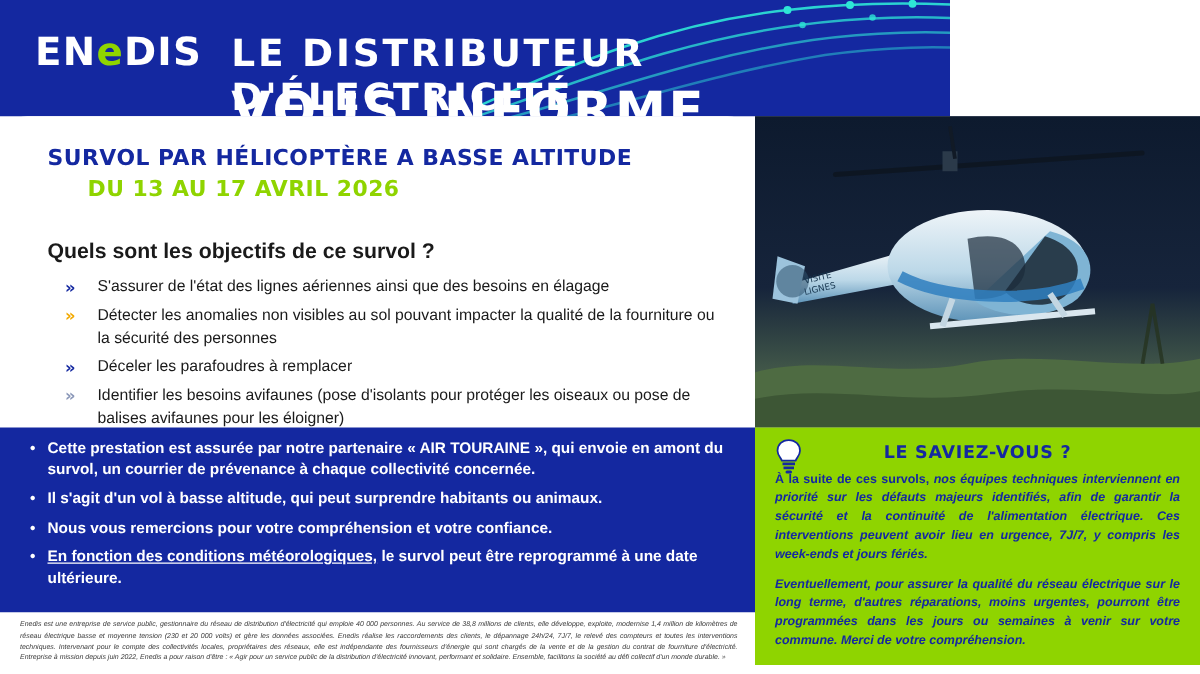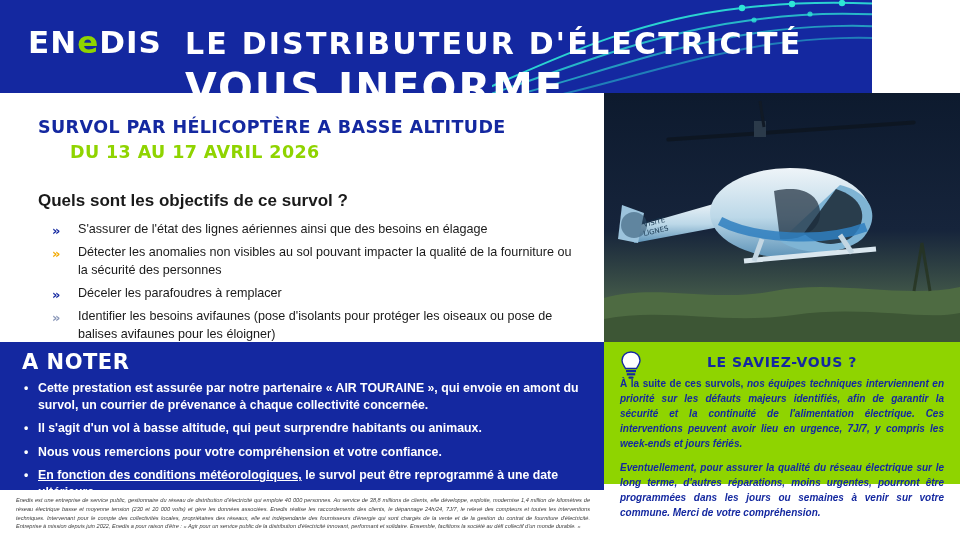--- a/index.html
+++ b/index.html
@@ -8,21 +8,21 @@
     font-family: "Liberation Sans", sans-serif;
     background: #ffffff;
     overflow: hidden;
     position: relative;
   }
 
   
   .header {
     position: absolute;
     left: 0; top: 0;
-    width: 872px; height: 93px;
+    width: 760px; height: 93px;
     background: #1428a0;
     overflow: hidden;
   }
   .header-swoosh {
     position: absolute;
     right: 0; top: 0;
     width: 380px; height: 93px;
     pointer-events: none;
   }
   .logo {
@@ -146,21 +146,21 @@
   .anoter li .dot {
     position: absolute;
     left: 2px; top: 0;
   }
   .underline { text-decoration: underline; }
 
   
   .green {
     position: absolute;
     left: 604px; top: 342px;
-    width: 356px; height: 142px;
+    width: 356px; height: 190px;
     background: #8fd400;
     padding: 8px 16px 0 16px;
   }
   .green h3 {
     color: #1428a0;
     font-size: 14px;
     font-weight: bold;
     letter-spacing: 0.6px;
     text-align: center;
     margin-top: 4px;
@@ -287,21 +287,20 @@
     <path d="M158,146 L150,168 M236,142 L248,160" stroke="#c3d6e2" stroke-width="5" fill="none"></path>
 
     <text x="40" y="134" font-family="DejaVu Sans, sans-serif" font-size="7" fill="#17364f" transform="rotate(-13 40 134)">VISITE</text>
     <text x="40" y="143" font-family="DejaVu Sans, sans-serif" font-size="7" fill="#17364f" transform="rotate(-13 40 143)">LIGNES</text>
 
     <path d="M310,198 L318,150 L326,198" stroke="#26331f" stroke-width="3" fill="none" opacity="0.8"></path>
   </svg>
 </div>
 
 <div class="anoter">
-  <h2>A NOTER</h2>
   <ul>
     <li>
       <span class="dot">•</span>
       <span>Cette prestation est assurée par notre partenaire « AIR TOURAINE », qui envoie en amont du survol, un courrier de prévenance à chaque collectivité concernée.</span>
     </li>
     <li>
       <span class="dot">•</span>
       <span>Il s'agit d'un vol à basse altitude, qui peut surprendre habitants ou animaux.</span>
     </li>
     <li>

